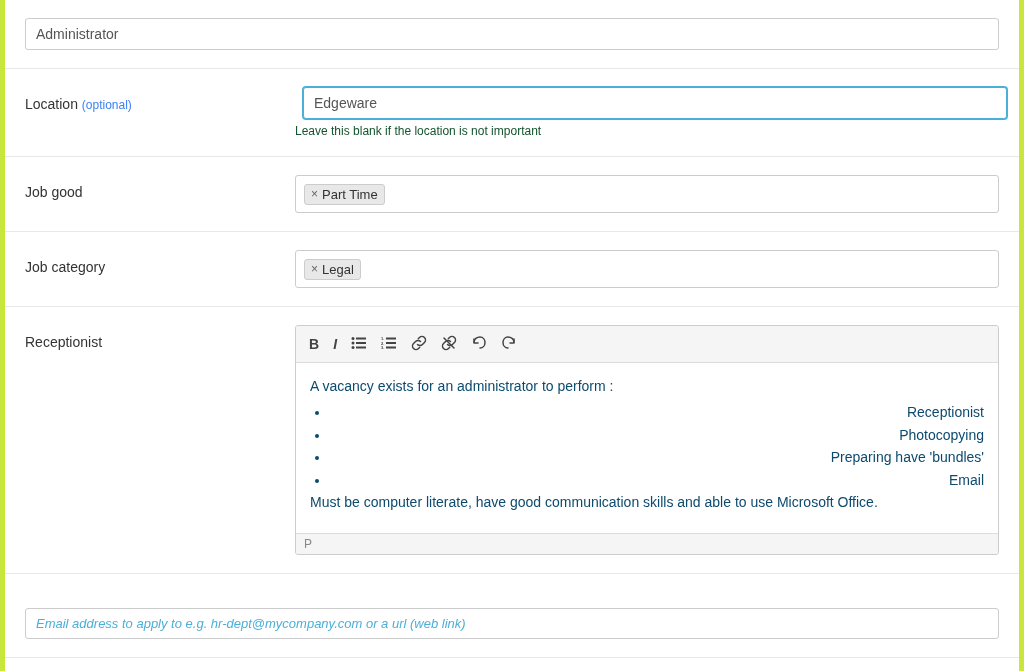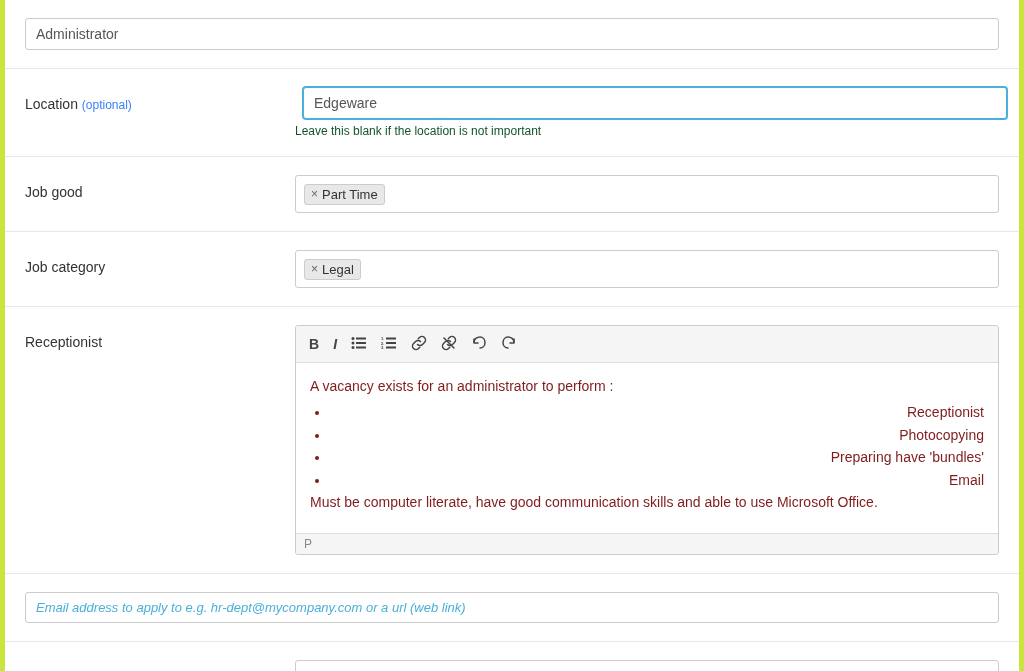--- a/index.html
+++ b/index.html
@@ -112,40 +112,41 @@
       color: #444;
       font-weight: bold;
       line-height: 1;
     }
     .editor-content {
       min-height: 170px;
       max-height: 170px;
       overflow-y: auto;
       padding: 12px 14px;
       font-size: 14px;
-      color: #7f1d1d;
+      color: #0c4a6e;
       line-height: 1.6;
       position: relative;
     }
     .editor-content ul {
       margin-left: 20px;
       margin-top: 4px;
       text-align: right;
     }
     .editor-footer {
       background: #f5f5f5;
       border-top: 1px solid #ddd;
       padding: 3px 8px;
       font-size: 12px;
       color: #888;
     }
     .application-input {
       color: #4ab0d9;
       font-style: italic;
       font-size: 13px;
+      margin-top: 16px;
     }
     .application-input::placeholder {
       color: #4ab0d9;
       font-style: italic;
     }
     .editor-outer {
       position: relative;
     }
     .editor-scroll-area {
       overflow-y: scroll;

